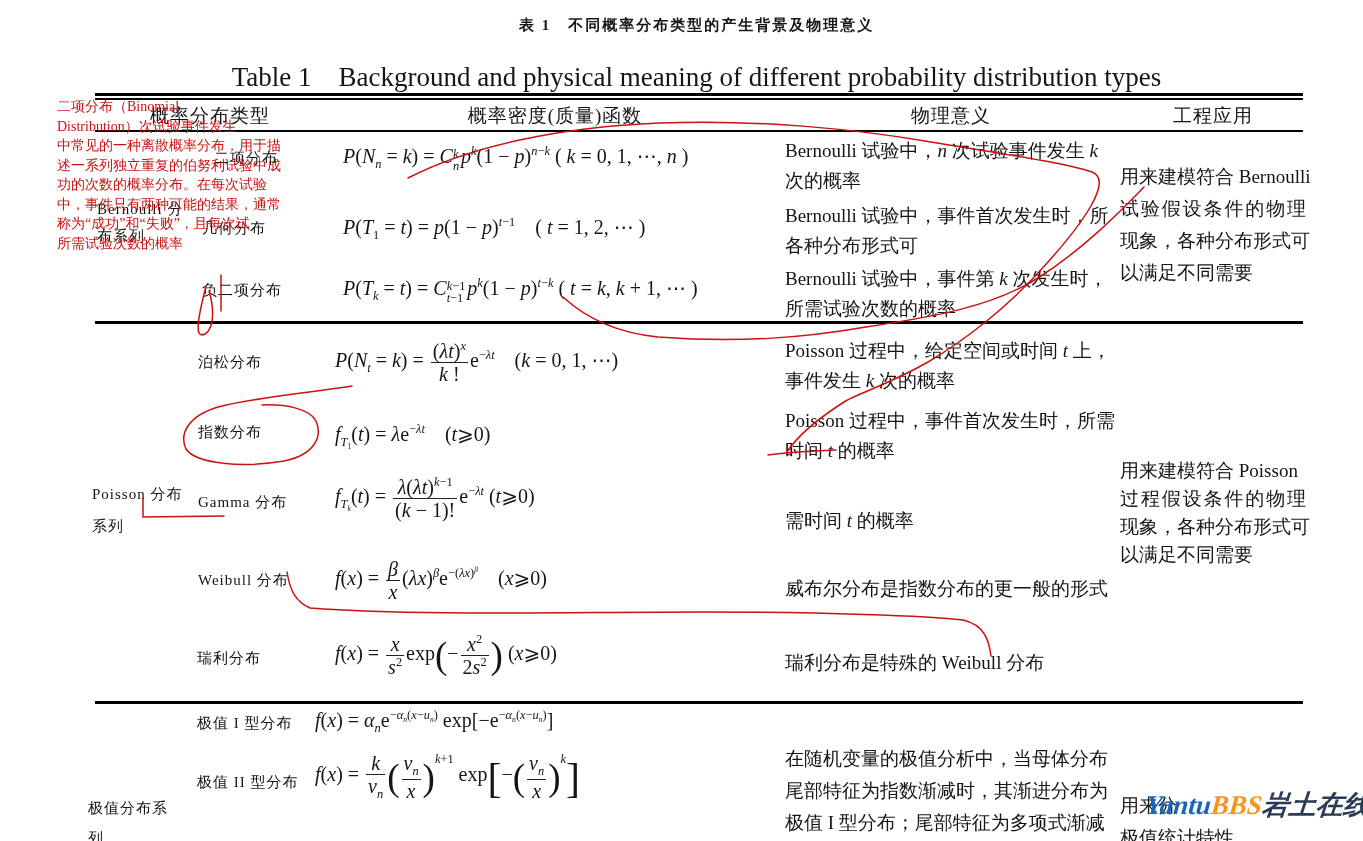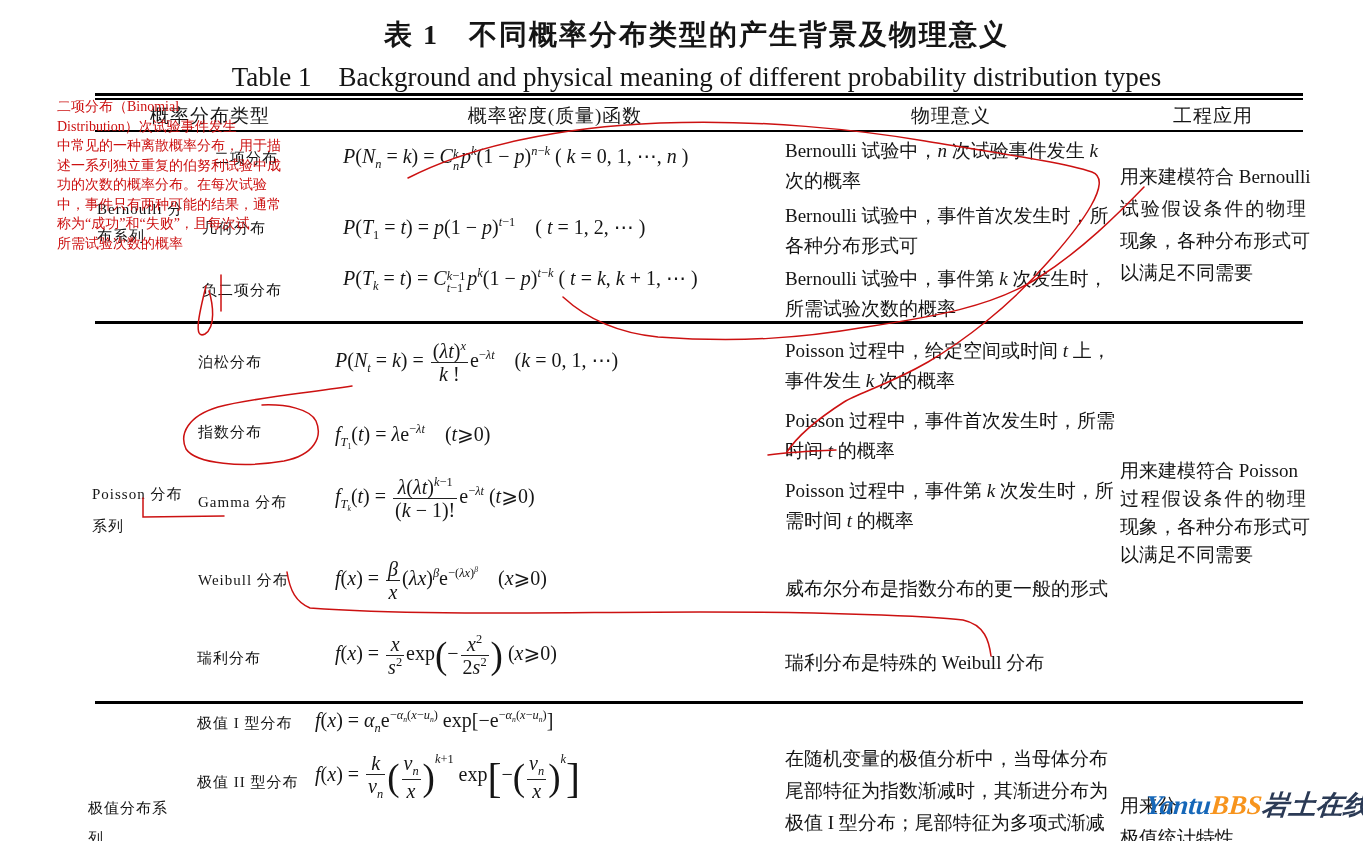--- a/index.html
+++ b/index.html
@@ -1,19 +1,19 @@
 <!DOCTYPE html>
 <html><head>
 <meta charset="utf-8">
 <style>
   html,body{margin:0;padding:0;background:#e8e8e8;}
   #page{position:relative;width:1363px;height:841px;background:#ffffff;overflow:hidden;
         font-family:"Liberation Serif",serif;color:#151515;}
   .rule{position:absolute;background:#000;z-index:1;}
-  .t1{position:absolute;left:30px;right:0;top:16px;text-align:center;font-size:28px;font-weight:bold;letter-spacing:2px;z-index:2;}
+  .t1{position:absolute;left:30px;right:0;top:16px;text-align:center;font-size:15px;font-weight:bold;letter-spacing:2px;z-index:2;}
   .t2{position:absolute;left:30px;right:0;top:59px;text-align:center;font-size:27px;z-index:2;}
   .hdr{position:absolute;top:103px;font-size:19px;text-align:center;letter-spacing:1px;z-index:2;}
   .serieslab,.rowlab{position:absolute;font-size:15px;white-space:nowrap;z-index:2;letter-spacing:1px;}
   .pm,.app{position:absolute;font-size:19px;white-space:nowrap;z-index:2;}
   .app{width:186px;}
   .just{text-align:justify;text-align-last:justify;}
   .formula{position:absolute;font-size:20px;white-space:nowrap;z-index:2;}
   .formula i{font-family:"Liberation Serif",serif;}
   sup,sub{font-size:0.62em;}
   .frac{display:inline-block;vertical-align:middle;text-align:center;line-height:1.1;margin:0 2px;}
@@ -65,40 +65,39 @@
   <div class="rowlab" style="left:198px;top:353px;">泊松分布</div>
   <div class="rowlab" style="left:198px;top:423px;">指数分布</div>
   <div class="rowlab" style="left:198px;top:493px;">Gamma 分布</div>
   <div class="rowlab" style="left:198px;top:571px;">Weibull 分布</div>
   <div class="rowlab" style="left:197px;top:649px;">瑞利分布</div>
   <div class="rowlab" style="left:197px;top:714px;">极值 I 型分布</div>
   <div class="rowlab" style="left:197px;top:773px;">极值 II 型分布</div>
 
   <div class="formula" style="left:343px;top:144px;"><i>P</i>(<i>N</i><sub><i>n</i></sub> = <i>k</i>) = <i>C</i><span class="ss"><span><i>k</i></span><span><i>n</i></span></span><i>p</i><sup><i>k</i></sup>(1 − <i>p</i>)<sup><i>n</i>−<i>k</i></sup> ( <i>k</i> = 0,  1,  ⋯,  <i>n</i> )</div>
   <div class="formula" style="left:343px;top:214px;"><i>P</i>(<i>T</i><sub>1</sub> = <i>t</i>) = <i>p</i>(1 − <i>p</i>)<sup><i>t</i>−1</sup>　( <i>t</i> = 1, 2, ⋯ )</div>
-  <div class="formula" style="left:343px;top:266px;"><i>P</i>(<i>T</i><sub><i>k</i></sub> = <i>t</i>) = <i>C</i><span class="ss"><span><i>k</i>−1</span><span><i>t</i>−1</span></span><i>p</i><sup><i>k</i></sup>(1 − <i>p</i>)<sup><i>t</i>−<i>k</i></sup> ( <i>t</i> = <i>k</i>,  <i>k</i> + 1, ⋯ )</div>
+  <div class="formula" style="left:343px;top:276px;"><i>P</i>(<i>T</i><sub><i>k</i></sub> = <i>t</i>) = <i>C</i><span class="ss"><span><i>k</i>−1</span><span><i>t</i>−1</span></span><i>p</i><sup><i>k</i></sup>(1 − <i>p</i>)<sup><i>t</i>−<i>k</i></sup> ( <i>t</i> = <i>k</i>,  <i>k</i> + 1, ⋯ )</div>
   <div class="formula" style="left:335px;top:340px;"><i>P</i>(<i>N</i><sub><i>t</i></sub> = <i>k</i>) = <span class="frac"><span>(<i>λt</i>)<sup><i>x</i></sup></span><span><i>k</i> !</span></span>e<sup>−<i>λt</i></sup>　(<i>k</i> = 0, 1,  ⋯)</div>
   <div class="formula" style="left:335px;top:421px;"><i>f</i><sub><i>T</i><sub>1</sub></sub>(<i>t</i>) = <i>λ</i>e<sup>−<i>λt</i></sup>　(<i>t</i>⩾0)</div>
   <div class="formula" style="left:335px;top:476px;"><i>f</i><sub><i>T</i><sub><i>k</i></sub></sub>(<i>t</i>) = <span class="frac"><span><i>λ</i>(<i>λt</i>)<sup><i>k</i>−1</sup></span><span>(<i>k</i> − 1)!</span></span>e<sup>−<i>λt</i></sup> (<i>t</i>⩾0)</div>
   <div class="formula" style="left:335px;top:558px;"><i>f</i>(<i>x</i>) = <span class="frac"><span><i>β</i></span><span><i>x</i></span></span>(<i>λx</i>)<sup><i>β</i></sup>e<sup>−(<i>λx</i>)<sup><i>β</i></sup></sup>　(<i>x</i>⩾0)</div>
   <div class="formula" style="left:335px;top:633px;"><i>f</i>(<i>x</i>) = <span class="frac"><span><i>x</i></span><span><i>s</i><sup>2</sup></span></span>exp<span class="bp">(</span>−<span class="frac"><span><i>x</i><sup>2</sup></span><span>2<i>s</i><sup>2</sup></span></span><span class="bp">)</span> (<i>x</i>⩾0)</div>
   <div class="formula" style="left:315px;top:708px;"><i>f</i>(<i>x</i>) = <i>α</i><sub><i>n</i></sub>e<sup>−<i>α</i><sub><i>n</i></sub>(<i>x</i>−<i>u</i><sub><i>n</i></sub>)</sup> exp[−e<sup>−<i>α</i><sub><i>n</i></sub>(<i>x</i>−<i>u</i><sub><i>n</i></sub>)</sup>]</div>
   <div class="formula" style="left:315px;top:752px;"><i>f</i>(<i>x</i>) = <span class="frac"><span><i>k</i></span><span><i>v</i><sub><i>n</i></sub></span></span><span class="bp">(</span><span class="frac"><span><i>v</i><sub><i>n</i></sub></span><span><i>x</i></span></span><span class="bp">)</span><sup class="hi"><i>k</i>+1</sup> exp<span class="bb">[</span>−<span class="bp">(</span><span class="frac"><span><i>v</i><sub><i>n</i></sub></span><span><i>x</i></span></span><span class="bp">)</span><sup class="hi"><i>k</i></sup><span class="bb">]</span></div>
 
   <div class="pm" style="left:785px;top:138px;">Bernoulli 试验中，<i>n</i> 次试验事件发生 <i>k</i></div>
   <div class="pm" style="left:785px;top:168px;">次的概率</div>
   <div class="pm" style="left:785px;top:203px;">Bernoulli 试验中，事件首次发生时，所</div>
   <div class="pm" style="left:785px;top:233px;">各种分布形式可</div>
   <div class="pm" style="left:785px;top:266px;">Bernoulli 试验中，事件第 <i>k</i> 次发生时，</div>
   <div class="pm" style="left:785px;top:296px;">所需试验次数的概率</div>
   <div class="pm" style="left:785px;top:338px;">Poisson 过程中，给定空间或时间 <i>t</i> 上，</div>
   <div class="pm" style="left:785px;top:368px;">事件发生 <i>k</i> 次的概率</div>
   <div class="pm" style="left:785px;top:408px;">Poisson 过程中，事件首次发生时，所需</div>
   <div class="pm" style="left:785px;top:438px;">时间 <i>t</i> 的概率</div>
-  <div class="pm" style="left:785px;top:478px;">Poisson 过程中，事件第 <i>k</i> 次发生时，所</div>
   <div class="pm" style="left:785px;top:508px;">需时间 <i>t</i> 的概率</div>
   <div class="pm" style="left:785px;top:576px;">威布尔分布是指数分布的更一般的形式</div>
   <div class="pm" style="left:785px;top:650px;">瑞利分布是特殊的 Weibull 分布</div>
   <div class="pm" style="left:785px;top:778px;">尾部特征为指数渐减时，其渐进分布为</div>
   <div class="pm" style="left:785px;top:746px;">在随机变量的极值分析中，当母体分布</div>
   <div class="pm" style="left:785px;top:810px;">极值 I 型分布；尾部特征为多项式渐减</div>
 
   <div class="app" style="left:1120px;top:164px;">用来建模符合 Bernoulli</div>
   <div class="app just" style="left:1120px;top:196px;">试验假设条件的物理</div>
   <div class="app" style="left:1120px;top:228px;">现象，各种分布形式可</div>

